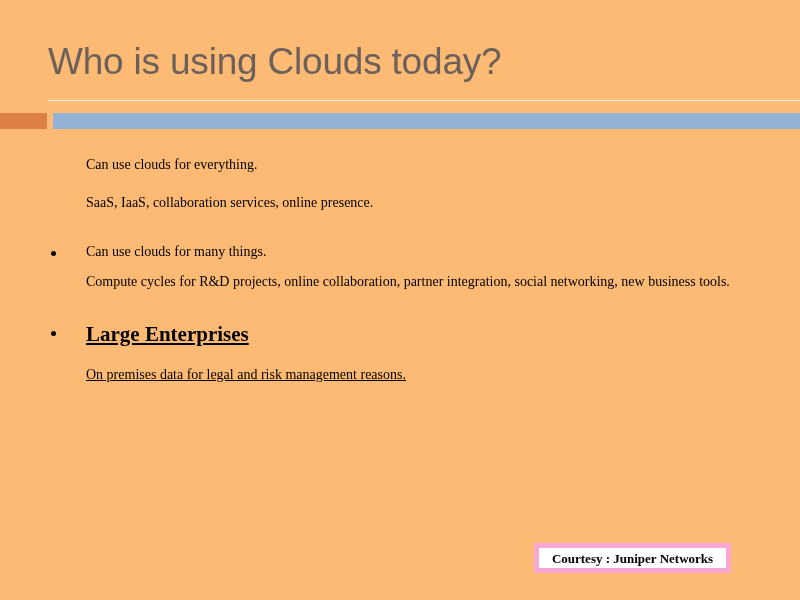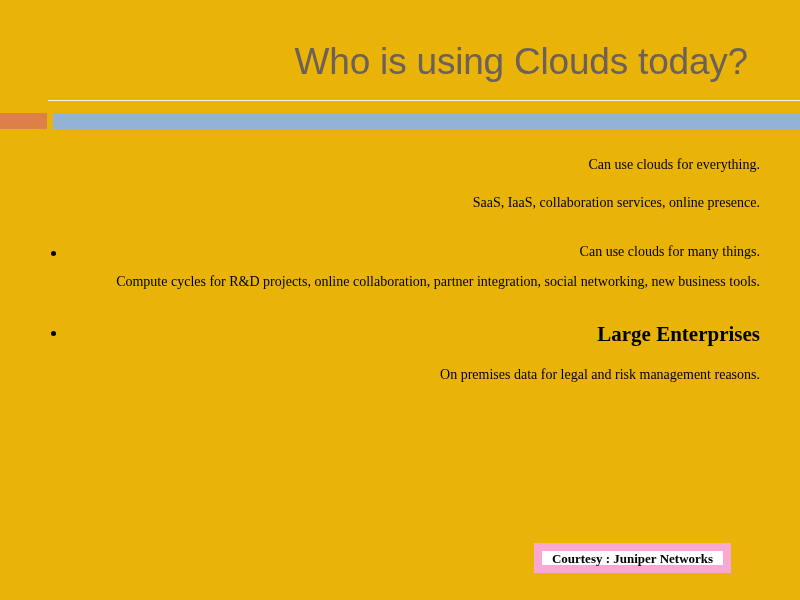--- a/index.html
+++ b/index.html
@@ -11,22 +11,21 @@
     width: 800px;
     height: 600px;
     position: relative;
     overflow: hidden;
     font-family: "Liberation Serif", "DejaVu Serif", serif;
   }
 
   .slide {
     position: absolute;
     inset: 0;
-    background: #eab308;
-    text-align: right;
+    background: #fdba74;
   }
 
   
   .slide-title {
     position: absolute;
     left: 48px;
     top: 39px;
     width: 700px;
     font-family: "Liberation Sans", "DejaVu Sans", sans-serif;
     font-size: 37px;
@@ -103,33 +102,33 @@
 
   
   .g1 { margin-top: 6px; }
   .g1 .sub-line.first { margin-top: 13px; }
   .g1 .sub-line.second { margin-top: 14px; }
 
   .g2 { margin-top: 25px; }
   .g2 .sub-line.first { margin-top: 5px; }
   .g2 .sub-line.second { margin-top: 6px; }
 
-  .g3 { margin-top: 26px; }
+  .g3 { margin-top: 26px; text-decoration: underline; }
   .g3 .sub-line.first { margin-top: 13px; line-height: 25px; max-width: 650px; }
   .g3 .sub-line.second { margin-top: 15px; }
 
   
   .credit-box {
     position: absolute;
     left: 534px;
     top: 543px;
     width: 197px;
     height: 30px;
     box-sizing: border-box;
-    border: 8px solid #f9a8d4;
+    border: 5px solid #f9a8d4;
     background: #ffffff;
     display: flex;
     align-items: center;
     justify-content: center;
   }
   .credit-box .credit-text {
     font-size: 13px;
     font-weight: bold;
     color: #000000;
     line-height: 15px;

